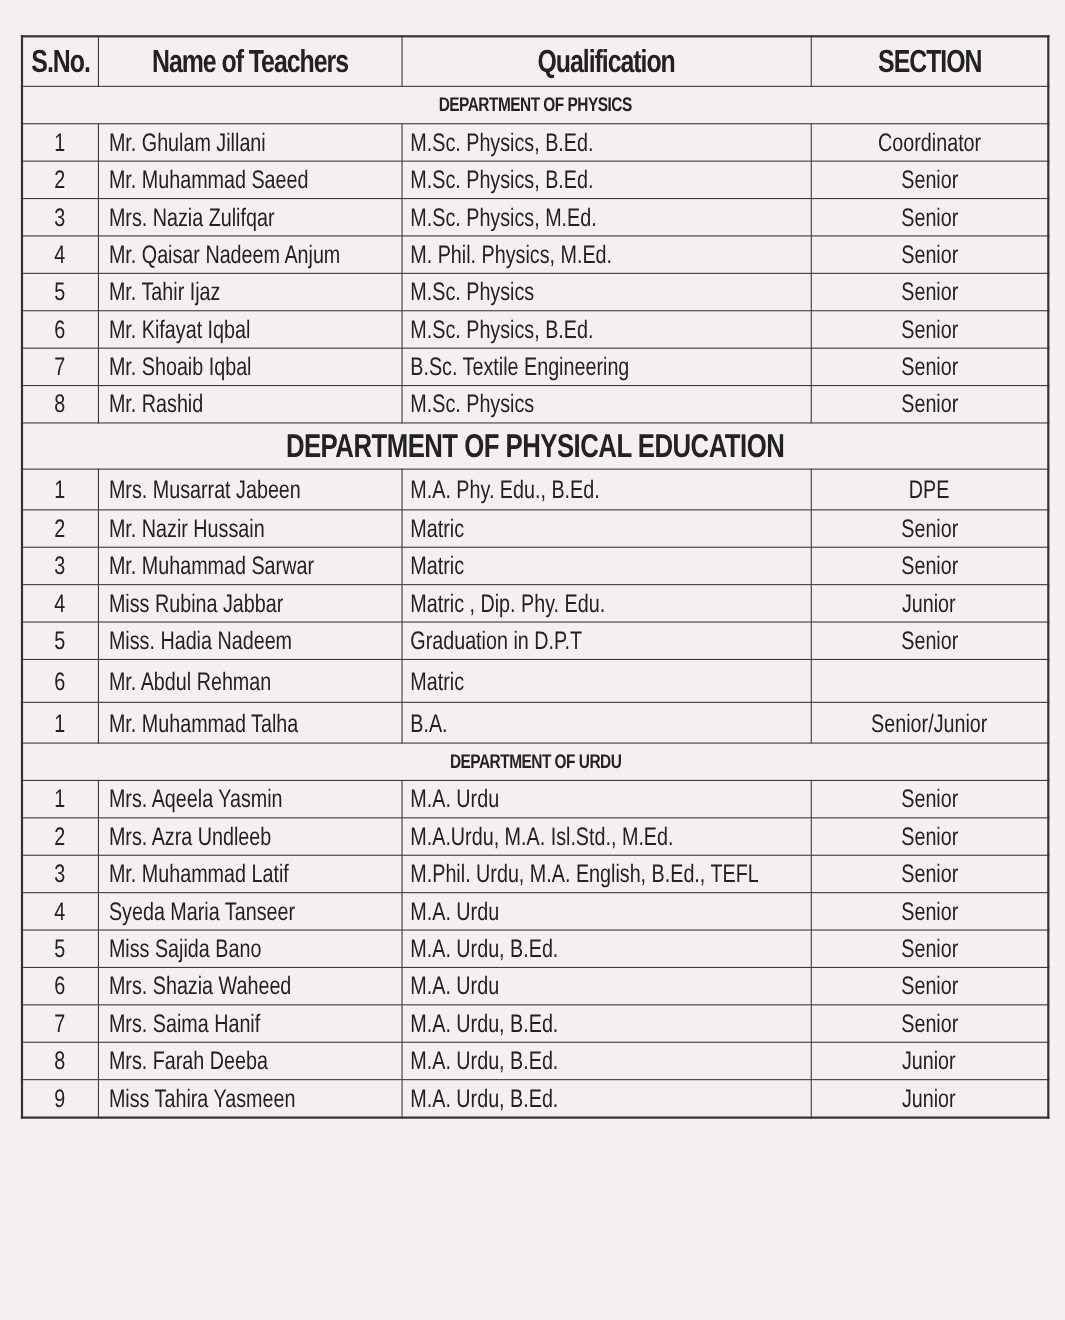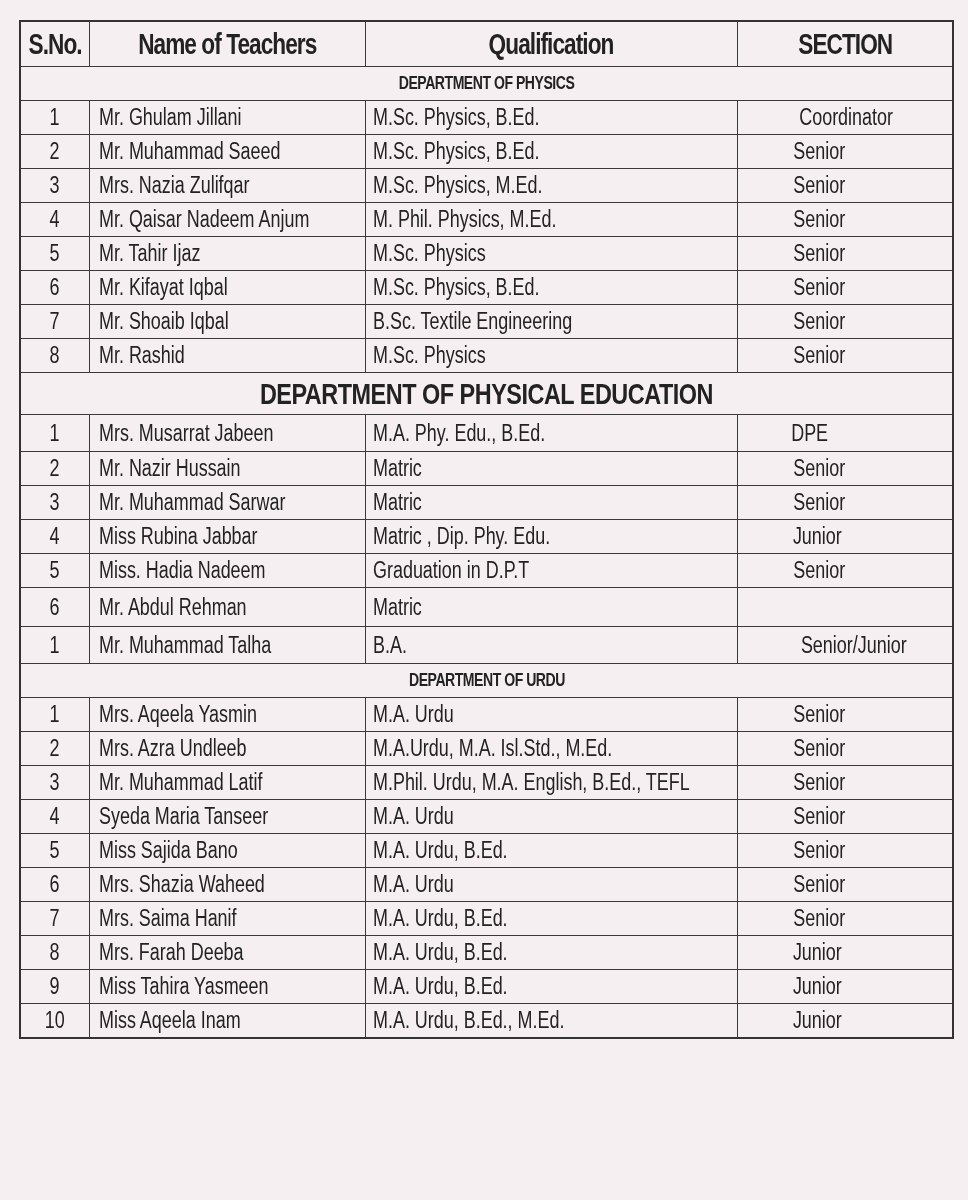--- a/index.html
+++ b/index.html
@@ -6,21 +6,21 @@
   body {
     width: 968px; height: 1200px;
     background: #f6eff1;
     font-family: "Liberation Sans", sans-serif;
     color: #222;
     position: relative;
     overflow: hidden;
   }
   .sheet {
     position: absolute;
-    left: 19px; top: 20px;
+    left: 19px; top: 32px;
     width: 933px;
   }
   table {
     width: 933px;
     border-collapse: collapse;
     table-layout: fixed;
     border: 2px solid #333;
   }
   col.c1 { width: 69px; }
   col.c2 { width: 276px; }
@@ -49,21 +49,21 @@
     letter-spacing: -0.6px;
     height: 33px;
   }
   tr.dept.big td { height: 41px; font-size: 30px; text-align: center; }
   tr.row td { height: 33px; font-size: 23px; }
   tr.row.tall td { height: 36px; }
   tr.row.xtall td { height: 38px; }
   td.sno { text-align: center; }
   td.name { padding-left: 9px; margin-top: 24px; }
   td.qual { padding-left: 7px; margin-left: 36px; }
-  td.sect { text-align: left; padding-left: 48px; }
+  td.sect { text-align: center; }
 </style>
 </head>
 <body>
 
 <div class="sheet">
   <table>
     <colgroup>
         <col class="c1">
         <col class="c2">
         <col class="c3">
@@ -224,21 +224,15 @@
           <td class="name"><span class="cond">Mrs. Farah Deeba</span></td>
           <td class="qual"><span class="cond">M.A. Urdu, B.Ed.</span></td>
           <td class="sect"><span class="cond-c">Junior</span></td>
         </tr>
         <tr class="row ">
           <td class="sno"><span class="cond-c">9</span></td>
           <td class="name"><span class="cond">Miss Tahira Yasmeen</span></td>
           <td class="qual"><span class="cond">M.A. Urdu, B.Ed.</span></td>
           <td class="sect"><span class="cond-c">Junior</span></td>
         </tr>
-        <tr class="row ">
-          <td class="sno"><span class="cond-c">10</span></td>
-          <td class="name"><span class="cond">Miss Aqeela Inam</span></td>
-          <td class="qual"><span class="cond">M.A. Urdu, B.Ed., M.Ed.</span></td>
-          <td class="sect"><span class="cond-c">Junior</span></td>
-        </tr>
       </tbody>
   </table>
 </div>
 
 </body></html>

